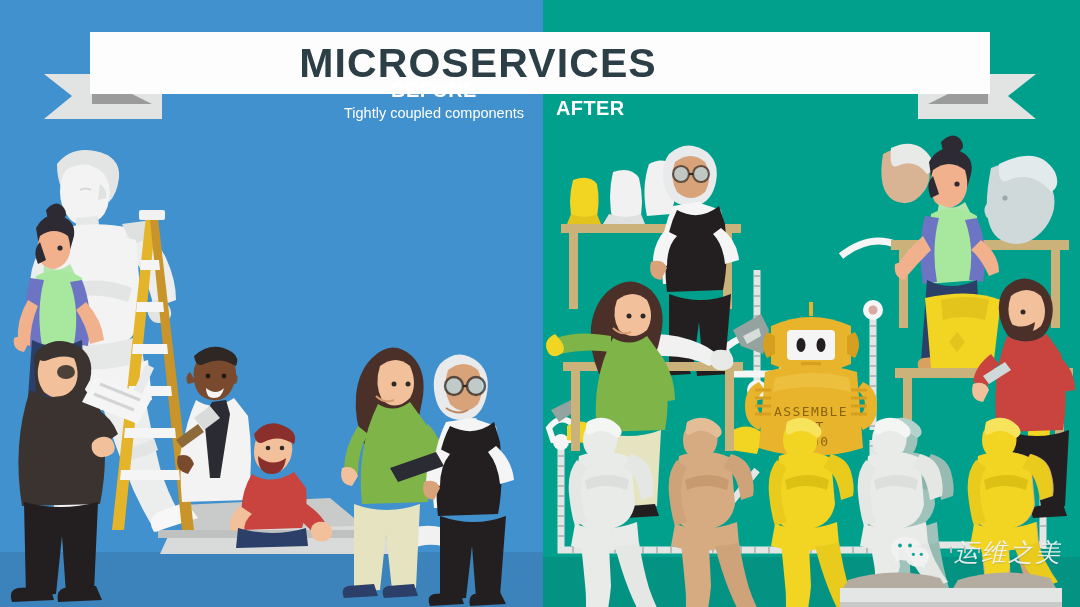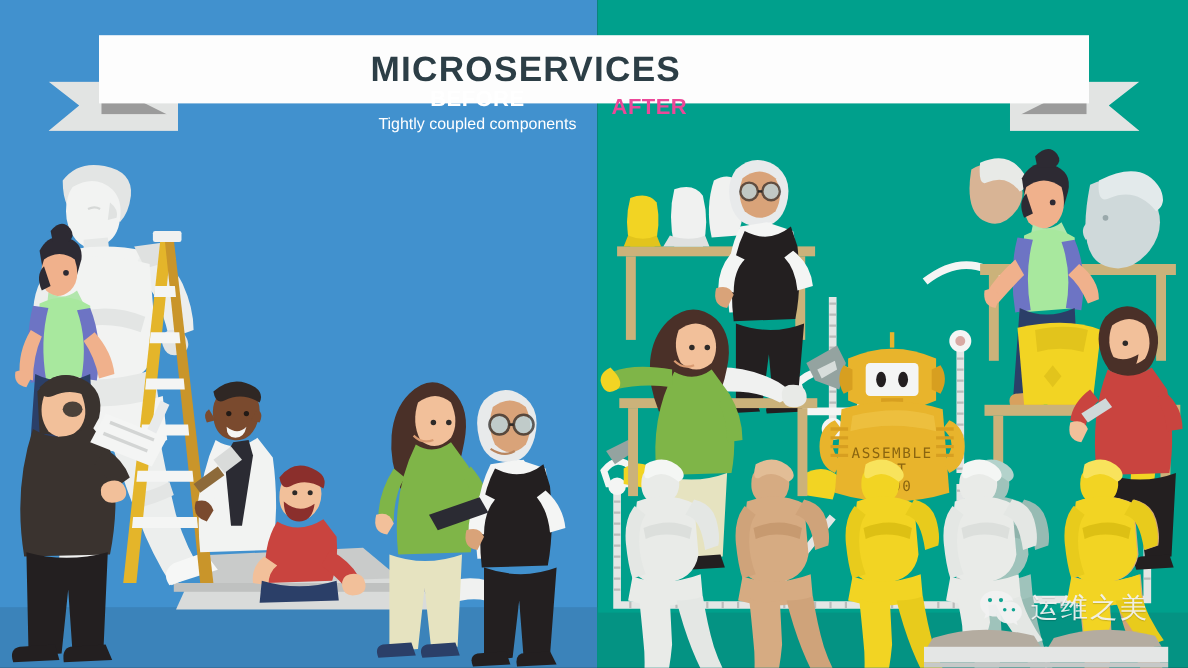--- a/index.html
+++ b/index.html
@@ -23,41 +23,42 @@
   #tail-right{left:918px;clip-path:polygon(0 0,118px 0,90px 22px,118px 45px,0 45px);}
   .fold{position:absolute;top:48px;width:60px;height:30px;background:#9b9b9b;}
   #fold-left{left:92px;clip-path:polygon(0 0,60px 30px,0 30px);}
   #fold-right{left:928px;clip-path:polygon(60px 0,60px 30px,0 30px);}
   #banner-plate{
     position:absolute;left:90px;top:6px;width:900px;height:62px;background:#fdfdfd;
   }
   #banner-title{
     position:absolute;left:90px;top:6px;width:776px;height:62px;
     display:flex;align-items:center;justify-content:center;
-    font-size:32px;font-weight:bold;letter-spacing:1.1px;color:#2c3e46;
+    font-size:41px;font-weight:bold;letter-spacing:1.1px;color:#2c3e46;
   }
 
   
   #before-head{
     position:absolute;right:556px;top:78px;text-align:center;color:#ffffff;
   }
   #after-head{
-    position:absolute;left:556px;top:86px;text-align:left;color:#ec4899;
+    position:absolute;left:556px;top:96px;text-align:left;color:#ffffff;
   }
   .kicker{font-size:20px;font-weight:bold;letter-spacing:.4px;line-height:24px;}
   .bullet{font-size:14.5px;line-height:22px;font-weight:400;}
 
   
   .art{position:absolute;}
   svg{display:block;overflow:visible;}
 
   
   #watermark{
-    position:absolute;left:890px;top:535px;display:flex;align-items:center;gap:7px;
+    position:absolute;left:890px;top:535px;display:flex;align-items:center;gap:24px;
     opacity:.93;
+    font-style:italic;
   }
   #wm-text{
     font-size:25px;color:#f2f2f2;letter-spacing:2px;
     font-family:"DejaVu Sans","Liberation Sans",sans-serif;font-weight:500;
     text-shadow:0 1px 1px rgba(0,0,0,.18);
   }
 </style>
 </head>
 <body>
 

